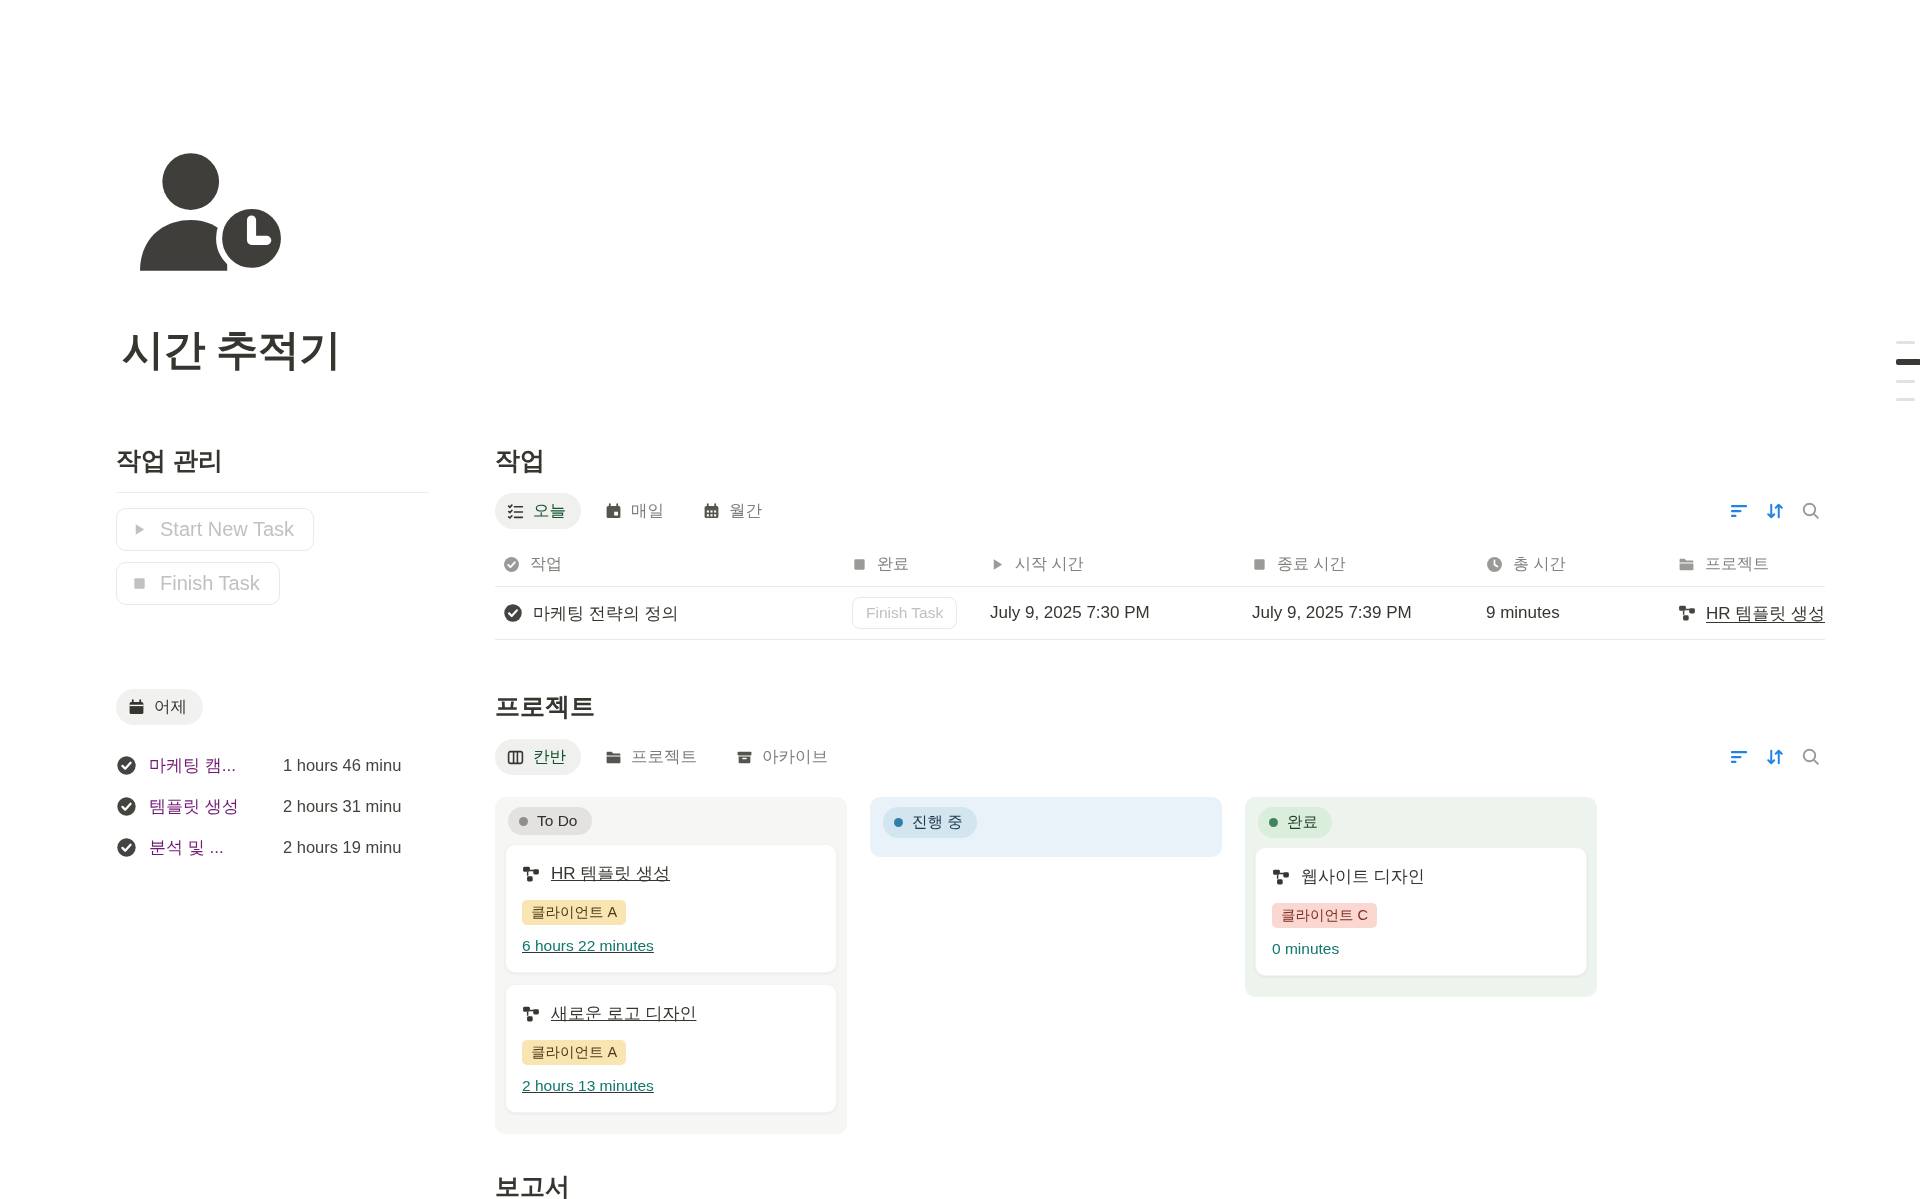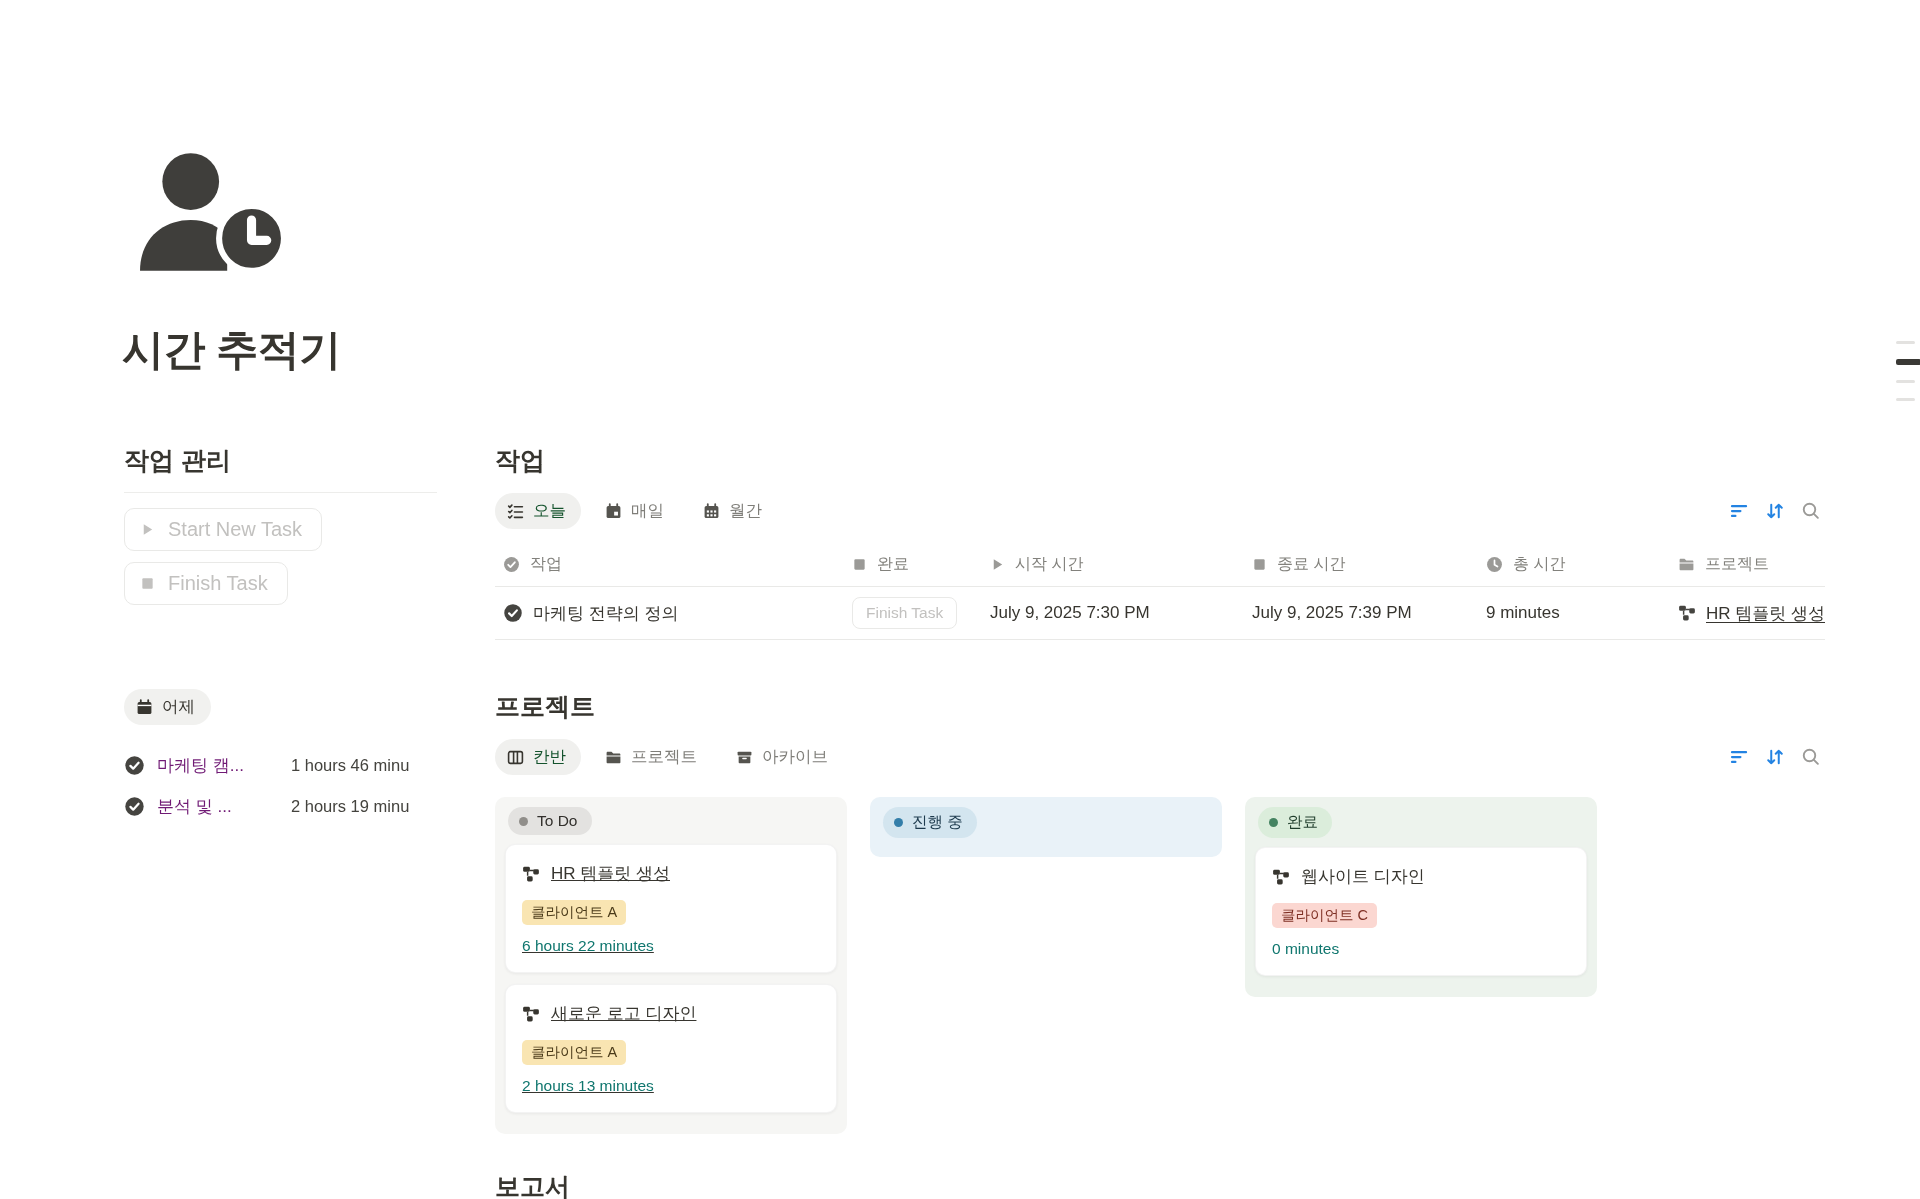--- a/index.html
+++ b/index.html
@@ -9,21 +9,21 @@
   
   .page-icon { position:absolute; left:138px; top:153px; width:148px; height:120px; }
   .page-title { position:absolute; left:122px; top:322px; font-size:42px; font-weight:700; letter-spacing:-0.5px; color:#37352f; }
 
   
   .toc { position:absolute; left:1896px; top:341px; width:28px; display:flex; flex-direction:column; align-items:flex-start; gap:15px; }
   .toc span { display:block; height:3px; width:19px; background:#e3e2e0; border-radius:2px; }
   .toc span.dark { height:6px; width:25px; background:#3a3935; }
 
   
-  .sidebar { position:absolute; left:124px; top:444px; width:313px; }
+  .sidebar { position:absolute; left:116px; top:444px; width:313px; }
   h2.sec { font-size:25px; font-weight:700; color:#37352f; }
   .sidebar h2.sec { padding-bottom:15px; border-bottom:1px solid #ededeb; }
   .side-buttons { margin-top:15px; display:flex; flex-direction:column; gap:11px; align-items:flex-start; }
   .ghost-btn { display:inline-flex; align-items:center; gap:13px; padding:9px 19px 9px 15px; background:#fff;
     border:1px solid #e9e9e7; border-radius:10px; font-size:20px; color:#c2c1bf; cursor:pointer; font-family:inherit; }
   .ghost-btn .ic { color:#c2c1bf; }
   .yesterday { margin-top:84px; }
   .pill-tab { display:inline-flex; align-items:center; gap:9px; padding:7px 16px 7px 12px; background:#f1f1ef;
     border-radius:20px; font-size:16.5px; color:#37352f; }
   .side-list { margin-top:20px; }
@@ -154,20 +154,30 @@
           <span class="side-name">마케팅 캠...</span>
           <span class="side-time">1 hours 46 minu</span>
         </div>
         <div class="side-row">
           <span class="ic">
             <svg width="21" height="21" viewBox="0 0 16 16">
                 <circle cx="8" cy="8" r="7" fill="currentColor"></circle>
                 <path d="M4.9 8.3l2.1 2.1 4.1-4.5" stroke="#fff" stroke-width="1.7" fill="none" stroke-linecap="round" stroke-linejoin="round"></path>
               </svg>
           </span>
+          <span class="side-name">템플릿 생성</span>
+          <span class="side-time">2 hours 31 minu</span>
+        </div>
+        <div class="side-row">
+          <span class="ic">
+            <svg width="21" height="21" viewBox="0 0 16 16">
+                <circle cx="8" cy="8" r="7" fill="currentColor"></circle>
+                <path d="M4.9 8.3l2.1 2.1 4.1-4.5" stroke="#fff" stroke-width="1.7" fill="none" stroke-linecap="round" stroke-linejoin="round"></path>
+              </svg>
+          </span>
           <span class="side-name">분석 및 ...</span>
           <span class="side-time">2 hours 19 minu</span>
         </div>
       </div>
     </div>
   </div>
 
   <div class="main">
 
     <h2 class="sec">작업</h2>

